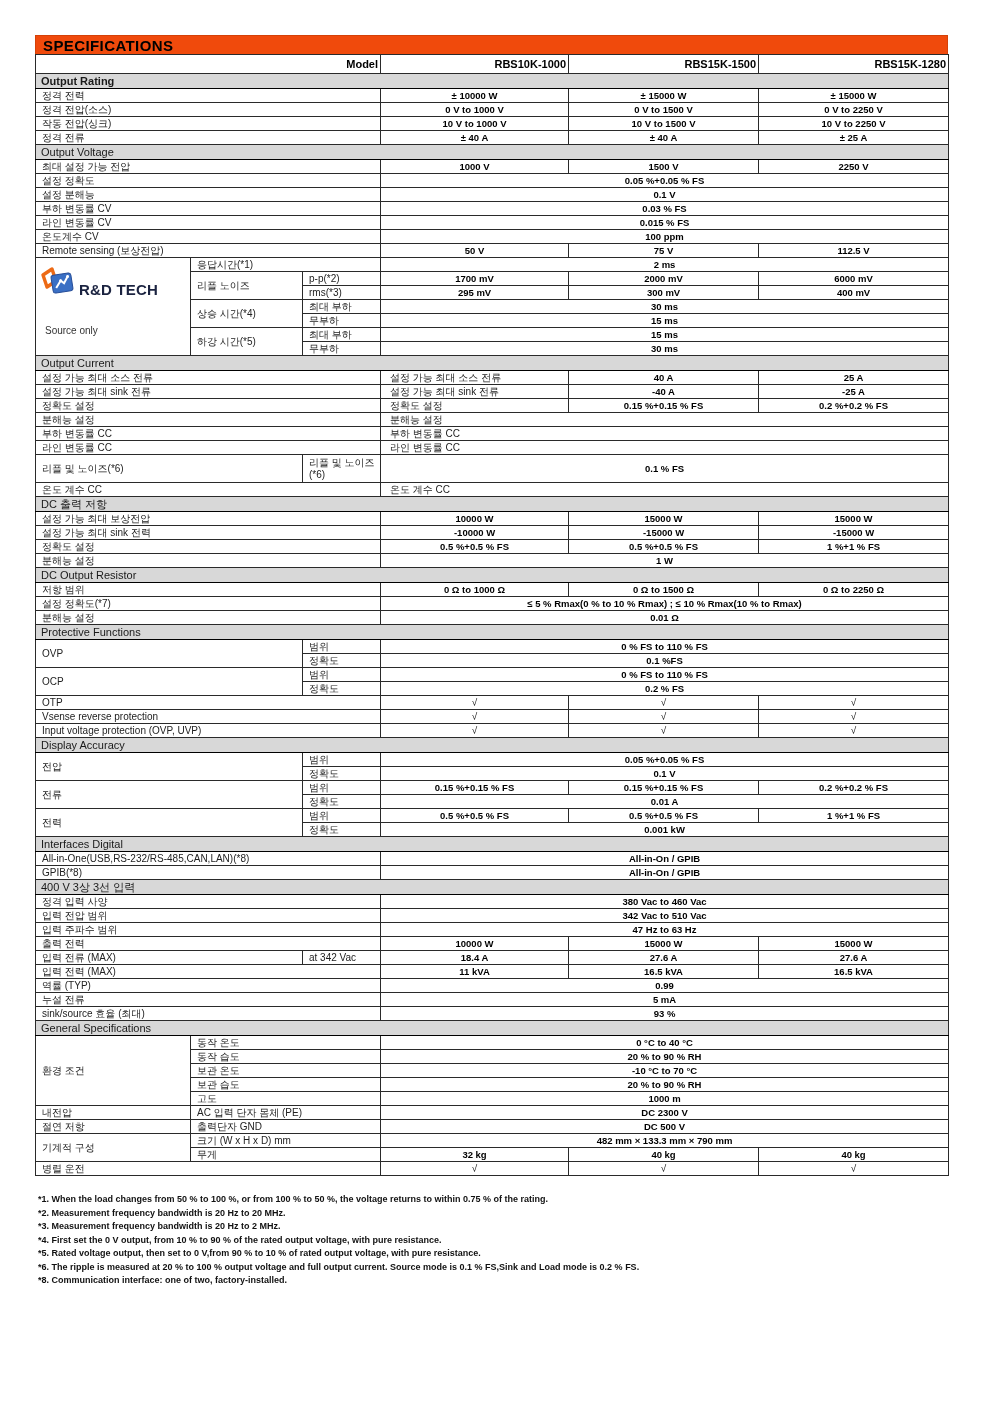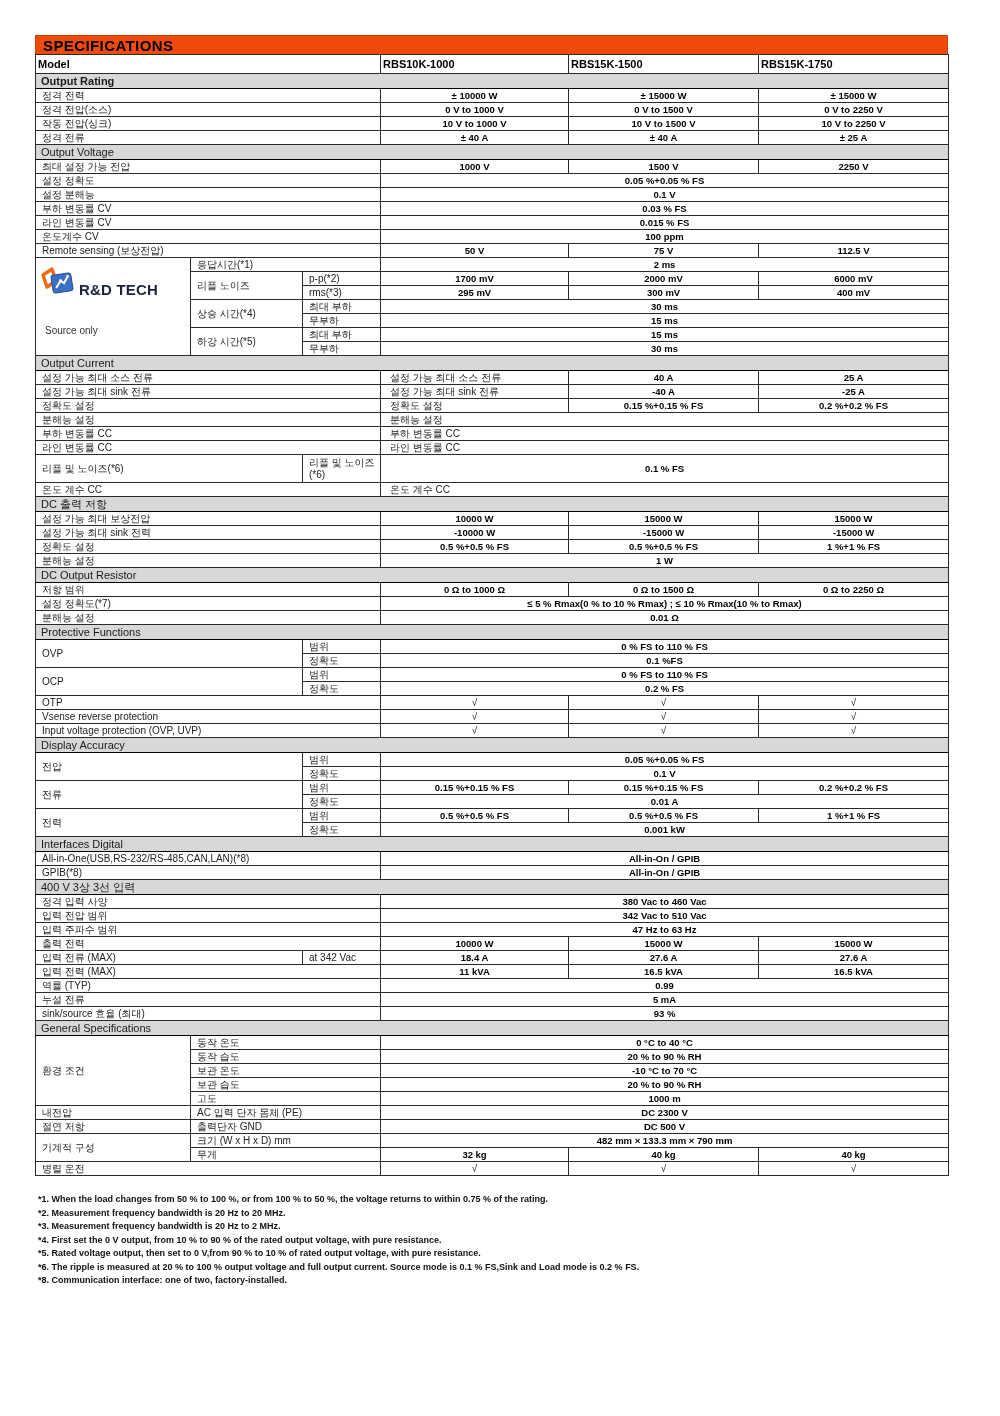--- a/index.html
+++ b/index.html
@@ -11,21 +11,21 @@
   td{border:1px solid #2a2a2a;padding:0 2px;font-size:9.5px;color:#111;overflow:hidden;white-space:nowrap;
      height:14px;line-height:13px;box-sizing:border-box;}
   td.lab,td.sub{text-align:left;padding-left:6px;font-size:10px;color:#222;font-weight:normal;}
   td.vlab{text-align:left;padding-left:9px;font-size:10px;color:#222;font-weight:normal;}
   td.val{text-align:center;font-weight:bold;font-size:9.5px;color:#000;}
   td.chk{text-align:center;font-size:10px;color:#111;}
   td.wrap{white-space:normal;line-height:12px;vertical-align:middle;}
   tr.sec td{background:#D8D8D8;font-size:11px;font-weight:normal;padding-left:5px;color:#1a1a1a;
             border-top:1.5px solid #000;border-bottom:1px solid #000;height:15px;}
   tr.sec.bold td{font-weight:bold;}
-  tr.model td{height:19px;font-weight:bold;font-size:11px;text-align:left;color:#000;}
+  tr.model td{height:19px;font-weight:bold;font-size:11px;text-align:right;color:#000;}
   td.logocell{vertical-align:top;padding:3px 4px;}
   .brandrow{display:flex;align-items:flex-end;gap:3px;margin-top:5px;}
   .brandtext{font-weight:bold;font-size:15px;color:#1B2340;letter-spacing:0.2px;}
   .srcnote{margin-top:28px;font-size:10px;color:#333;padding-left:5px;}
   .footnotes{margin-top:17px;padding-left:3px;}
   .footnotes div{font-size:9px;font-weight:bold;color:#111;line-height:13.5px;white-space:nowrap;}
 </style>
 </head>
 <body>
 
@@ -38,21 +38,21 @@
         <col style="width:78px">
       <col style="width:188px">
         <col style="width:190px">
         <col style="width:190px">
     </colgroup>
     <tbody id="spec-body">
         <tr class="model">
           <td colspan="3" class="">Model</td>
           <td class="">RBS10K-1000</td>
           <td class="">RBS15K-1500</td>
-          <td class="">RBS15K-1750</td>
+          <td class="">RBS15K-1280</td>
         </tr>
         <tr class="sec bold">
           <td colspan="6">Output Rating</td>
         </tr>
         <tr>
           <td colspan="3" class="lab">정격 전력</td>
           <td class="val">± 10000 W</td>
           <td class="val">± 15000 W</td>
           <td class="val">± 15000 W</td>
         </tr>

